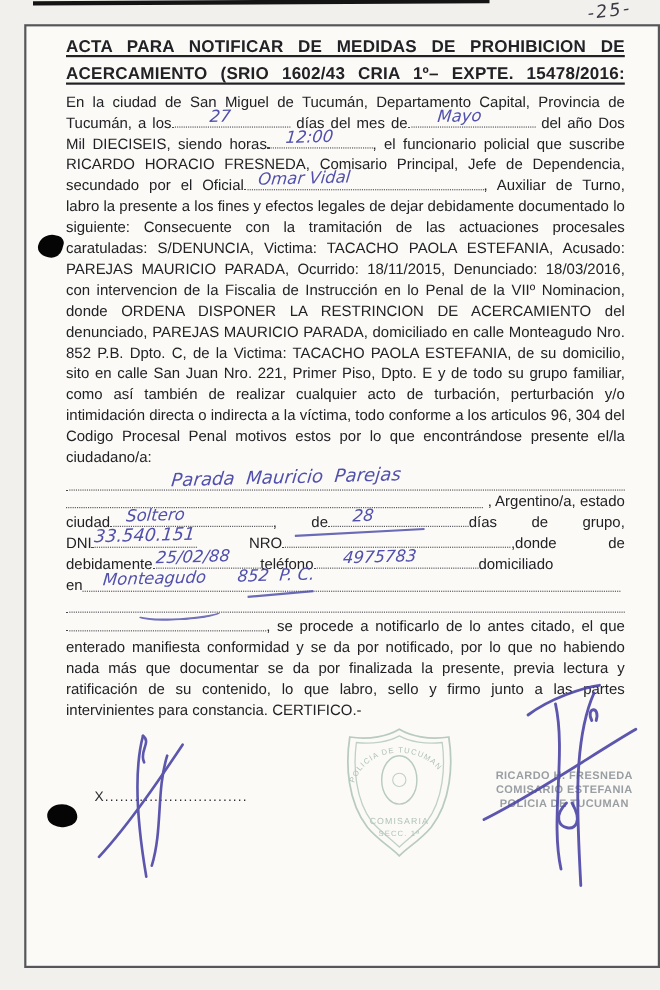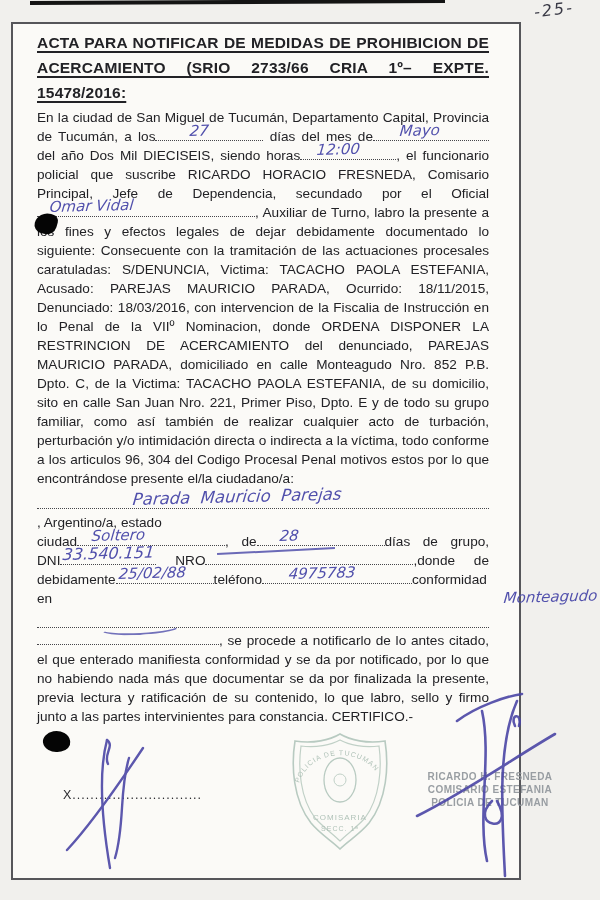--- a/index.html
+++ b/index.html
@@ -5,36 +5,36 @@
   html,body{margin:0;padding:0;}
   body{
     width:600px;height:900px;position:relative;overflow:hidden;
     background:#f1f0ed;
     font-family:"Liberation Sans",sans-serif;color:#222226;
   }
   .scan-bar{position:absolute;left:30px;top:0;width:415px;height:4px;background:#141414;transform:rotate(-0.3deg);}
   .corner-num{position:absolute;left:534px;top:0px;font-family:"DejaVu Sans",sans-serif;font-style:italic;
     font-size:16px;color:#3a3a46;transform:rotate(-7deg);letter-spacing:2px;}
   .sheet{
-    position:absolute;left:11px;top:22px;width:510px;height:858px;box-sizing:border-box;
-    border:2px solid #56565a;background:#fbfaf7;padding:6px 30px 0 24px;
+    position:absolute;left:22px;top:22px;width:578px;height:858px;box-sizing:border-box;
+    border:2px solid #56565a;background:#fbfaf7;padding:6px 30px 0 36px;
   }
   .title-line{font-weight:bold;font-size:15.5px;line-height:25px;text-align:justify;text-align-last:justify;
     text-decoration:underline;text-decoration-thickness:2px;text-underline-offset:3px;letter-spacing:0.2px;}
   .para{margin:3px 0 0;font-size:13.6px;line-height:19px;text-align:justify;}
   .fline{font-size:13.6px;line-height:19px;text-align:justify;text-align-last:justify;position:relative;}
   .blank{display:inline-block;position:relative;border-bottom:1.6px dotted #45454a;height:0.85em;vertical-align:baseline;}
   .hand{
     position:absolute;left:5px;bottom:1px;color:#5150ac;
     font-family:"DejaVu Sans",sans-serif;font-style:italic;font-size:15px;line-height:1;
     white-space:pre;transform:rotate(-1.5deg) skewX(-7deg);transform-origin:left bottom;z-index:2;
   }
   .name-line{position:relative;height:20px;border-bottom:1.6px dotted #45454a;}
   .name-line .hand{left:95px;bottom:0;font-size:16.5px;}
-  .arg-line{display:flex;font-size:13.6px;line-height:19px;flex-direction:column;}
+  .arg-line{display:flex;font-size:13.6px;line-height:19px;}
   .leader{flex:1;border-bottom:1.6px dotted #45454a;align-self:flex-end;height:4px;margin:0 4px 3px 0;}
   .dots-row{position:relative;height:15px;border-bottom:1.6px dotted #45454a;margin-bottom:2px;}
   .pen-stroke{position:absolute;border-top:2px solid #5150ac;opacity:.85;z-index:2;}
   .pen-curve{position:absolute;width:78px;height:11px;border:2px solid transparent;border-bottom-color:#5150ac;
     border-radius:50%;left:62px;top:8px;transform:rotate(-3deg);opacity:.8;z-index:2;}
   .sig-area{position:relative;height:170px;margin-top:8px;}
   .x-line{position:absolute;left:26px;top:54px;font-size:12.5px;letter-spacing:1px;color:#2c2c30;}
   .rstamp{position:absolute;left:378px;top:36px;width:150px;text-align:center;color:#8f959a;
     font-size:10px;line-height:13px;letter-spacing:0.4px;font-weight:bold;opacity:.9;}
   svg.sig{position:absolute;fill:none;stroke:#4b46a6;stroke-width:2.4;stroke-linecap:round;opacity:.9;z-index:3;}
@@ -47,21 +47,21 @@
 <body>
 
 <div class="scan-bar"></div>
 <span class="corner-num">-25-</span>
 <div class="blot blot1"></div>
 <div class="blot blot2"></div>
 
 <div class="sheet">
 
   <div class="title-line">ACTA PARA NOTIFICAR DE MEDIDAS DE PROHIBICION DE</div>
-  <div class="title-line">ACERCAMIENTO (SRIO 2733/66 CRIA 1º– EXPTE. 15478/2016:</div>
+  <div class="title-line">ACERCAMIENTO (SRIO 1602/43 CRIA 1º– EXPTE. 15478/2016:</div>
 
   <p class="para"><span>En la ciudad de San Miguel de Tucumán, Departamento Capital, Provincia de Tucumán, a los</span><span class="blank" style="width:108px"><span class="hand" style="left:34px">27</span></span>
     <span>días del mes de</span><span class="blank" style="width:116px"><span class="hand" style="left:26px">Mayo</span></span>
     <span>del año Dos Mil DIECISEIS, siendo horas</span><span class="blank" style="width:96px"><span class="hand" style="left:16px">12:00</span></span><span>, el funcionario policial que suscribe RICARDO HORACIO FRESNEDA, Comisario Principal, Jefe de Dependencia, secundado por el Oficial</span><span class="blank" style="width:218px"><span class="hand" style="left:12px">Omar Vidal</span></span><span>, Auxiliar de Turno, labro la presente a los fines y efectos legales de dejar debidamente documentado lo siguiente: Consecuente con la tramitación de las actuaciones procesales caratuladas: S/DENUNCIA, Victima: TACACHO PAOLA ESTEFANIA, Acusado: PAREJAS MAURICIO PARADA, Ocurrido: 18/11/2015, Denunciado: 18/03/2016, con intervencion de la Fiscalia de Instrucción en lo Penal de la VIIº Nominacion, donde ORDENA DISPONER LA RESTRINCION DE ACERCAMIENTO del denunciado, PAREJAS MAURICIO PARADA, domiciliado en calle Monteagudo Nro. 852 P.B. Dpto. C,  de la Victima: TACACHO PAOLA ESTEFANIA, de su domicilio, sito en calle San Juan Nro. 221, Primer Piso, Dpto. E   y de todo su grupo familiar, como así también de realizar cualquier acto de turbación, perturbación y/o intimidación directa o indirecta a la víctima, todo conforme a los articulos 96, 304 del Codigo Procesal Penal motivos estos por lo  que encontrándose presente el/la ciudadano/a:</span></p>
 
   <div class="name-line">
     <span class="hand">Parada  Mauricio  Parejas</span>
   </div>
 
   <div class="arg-line">
@@ -70,21 +70,21 @@
   </div>
 
   <div class="fline"><span>ciudad</span><span class="blank" style="width:148px"><span class="hand" style="left:14px">Soltero</span></span><span>,</span>
     <span>de</span><span class="blank" style="width:128px"><span class="hand" style="left:22px">28</span></span><span>días</span>
     <span>de</span>
     <span>grupo,</span></div>
 
   <div class="fline"><span>DNI</span><span class="blank" style="width:96px"><span class="hand" style="left:2px;font-size:16px">33.540.151</span></span>
     <span>NRO</span><span class="blank" style="width:208px"><span class="pen-stroke" style="left:12px;width:118px;top:-2px;transform:rotate(-3deg)"></span></span><span>,donde de</span></div>
 
-  <div class="fline"><span>debidamente</span><span class="blank" style="width:98px"><span class="hand" style="left:2px">25/02/88</span></span><span>teléfono</span><span class="blank" style="width:150px"><span class="hand" style="left:26px">4975783</span></span><span>conformidad</span></div>
+  <div class="fline"><span>debidamente</span><span class="blank" style="width:98px"><span class="hand" style="left:2px">25/02/88</span></span><span>teléfono</span><span class="blank" style="width:150px"><span class="hand" style="left:26px">4975783</span></span><span>domiciliado</span></div>
 
   <div class="arg-line">
     <span>en</span>
     <span class="leader" style="position:relative">
         <span class="hand" style="left:18px;bottom:2px">Monteagudo      852  P. C.</span>
         <span class="pen-stroke" style="left:150px;width:60px;top:6px;transform:rotate(-5deg)"></span>
       </span>
   </div>
 
   <div class="dots-row">

